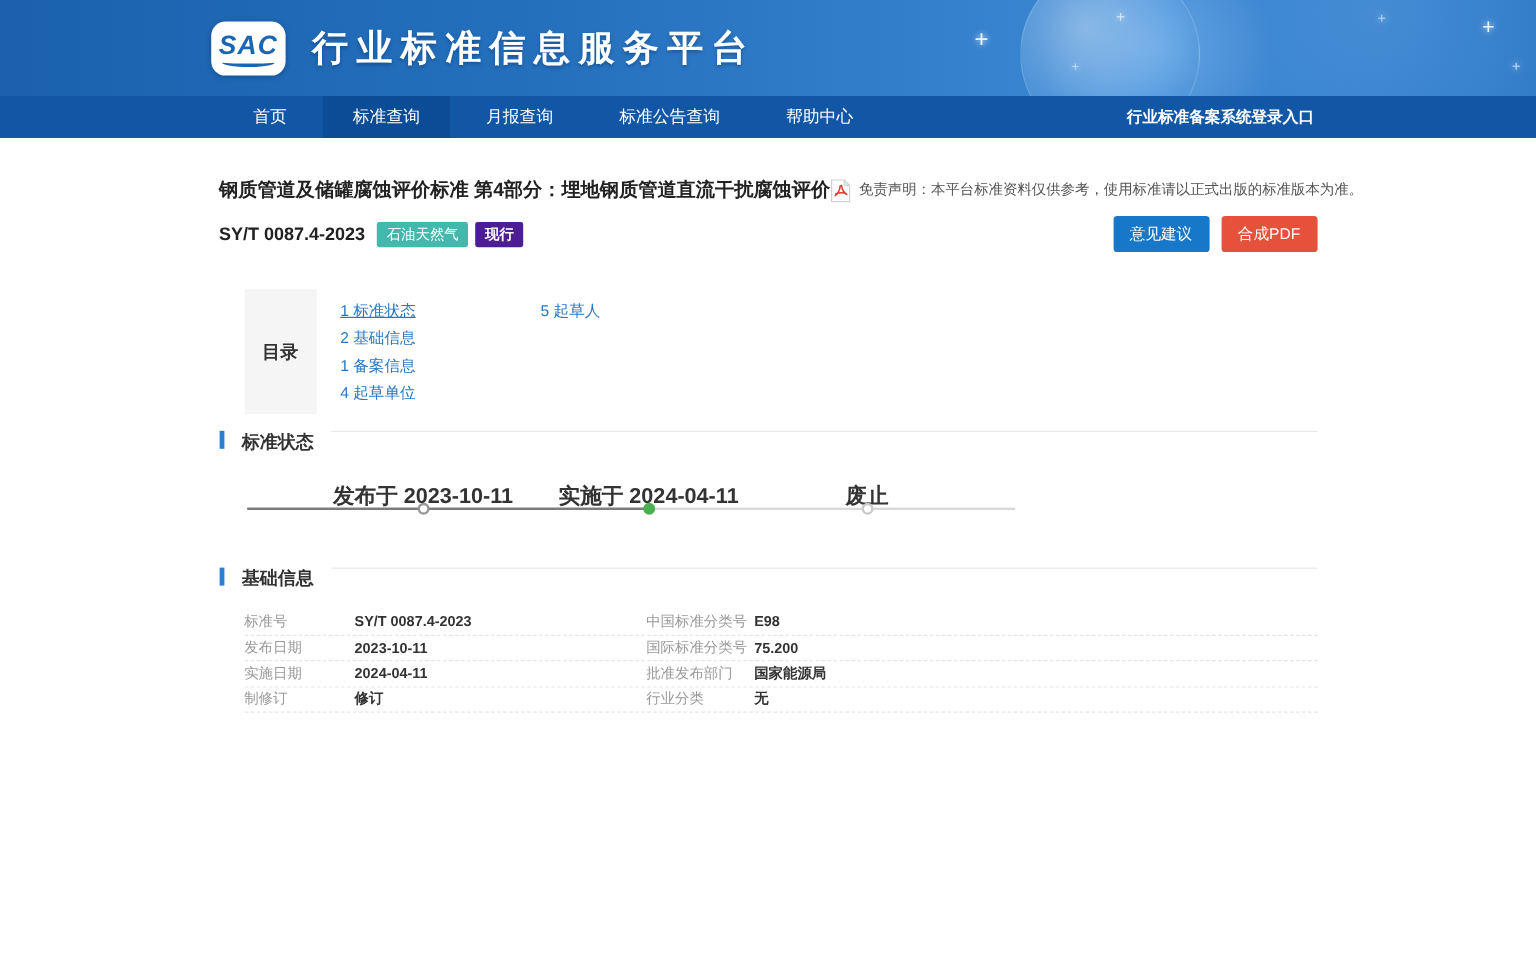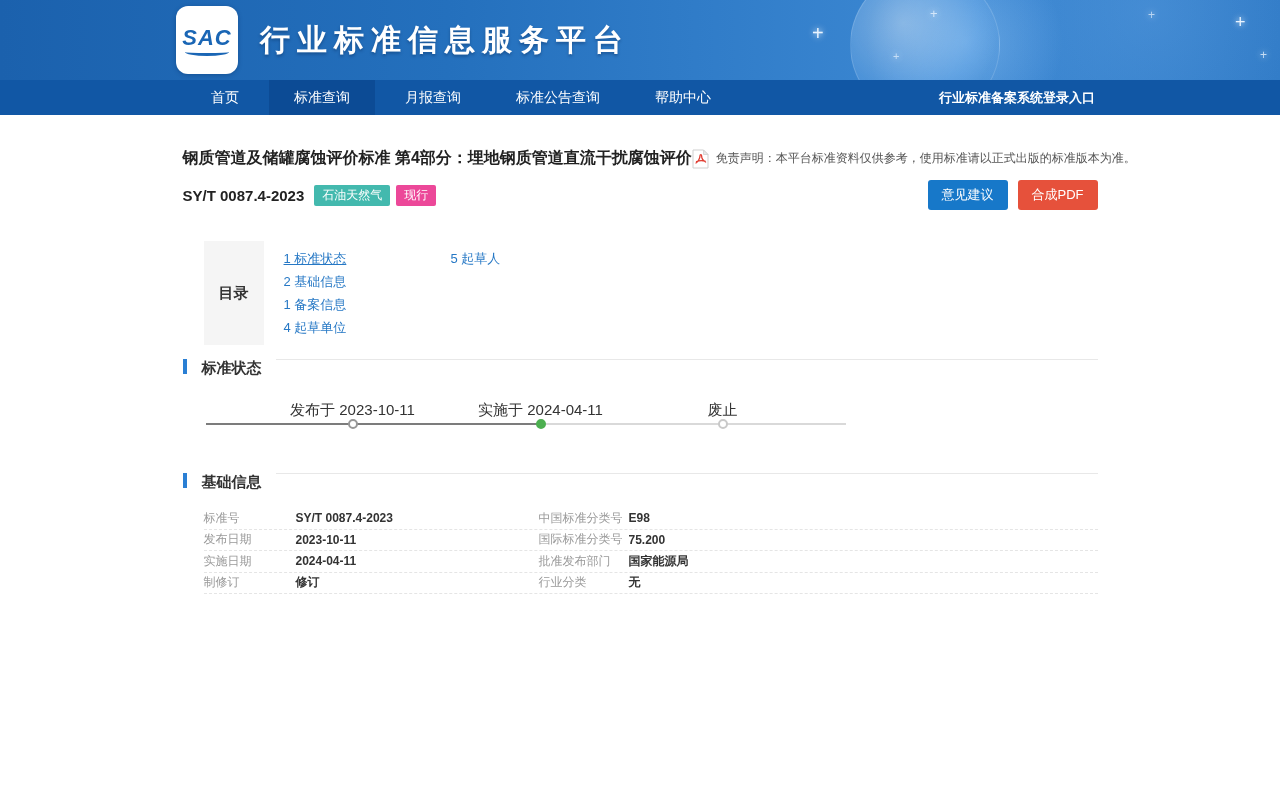--- a/index.html
+++ b/index.html
@@ -12,21 +12,21 @@
   
   .site-header {
     height: 80px; position: relative; overflow: hidden;
     background:
       radial-gradient(circle 130px at 965px 42px, rgba(170,215,255,0.40), rgba(150,200,255,0.10) 60%, rgba(0,0,0,0) 75%),
       radial-gradient(circle 260px at 1150px 10px, rgba(120,180,240,0.25), rgba(0,0,0,0) 70%),
       linear-gradient(90deg, #1b61ad 0%, #2470bd 35%, #3b87d2 72%, #2f7ac6 100%);
   }
   .header-inner { display:flex; align-items:center; height:100%; padding-left:176px; position:relative; z-index:2; }
   .logo {
-    width: 62px; height: 68px; background:#fff; border-radius: 12px;
+    width: 62px; height: 45px; background:#fff; border-radius: 12px;
     display:flex; flex-direction:column; align-items:center; justify-content:center;
     box-shadow: 0 1px 4px rgba(0,40,90,0.35);
   }
   .logo-text { font-style: italic; font-weight: bold; font-size: 22px; color:#1a66b5; letter-spacing:1px; }
   .logo-swoosh { width:44px; height:8px; border-bottom:3px solid #1a66b5; border-radius:50%; margin-top:-3px; }
   .site-title {
     margin-left: 22px; color:#fff; font-size: 30px; font-weight: bold; letter-spacing: 7px;
     text-shadow: 0 2px 3px rgba(0,30,70,0.35); white-space: nowrap;
   }
   .globe {
@@ -52,21 +52,21 @@
   .title-row { margin-top: 33px; display:flex; justify-content:space-between; align-items:center; }
   .doc-title { font-size:16px; font-weight:bold; color:#222; white-space:nowrap; }
   .disclaimer { display:flex; align-items:center; gap:7px; }
   .pdf-icon { display:inline-block; line-height:0; }
   .disclaimer-text { font-size:12px; color:#555; white-space:nowrap; }
 
   .meta-row { margin-top: 11px; display:flex; align-items:center; }
   .std-no { font-size:15px; font-weight:bold; color:#222; margin-right:10px; }
   .badge { font-size:12px; color:#fff; border-radius:2px; padding:2px 8px; margin-right:6px; white-space:nowrap; }
   .badge-teal { background:#43b9ae; }
-  .badge-blue { background:#ec4899; }
+  .badge-blue { background:#4c1d95;font-weight:bold; }
   .meta-spacer { flex:1; }
   .btn { border:none; color:#fff; font-size:13px; padding:6px 14px; border-radius:3px; cursor:pointer; margin-left:10px; font-family:inherit; }
   .btn-blue { background:#1778c9; }
   .btn-red { background:#e6513b; }
 
   
   .toc { margin-top: 31px; margin-left: 21px; display:flex; }
   .toc-label {
     width:60px; min-height:104px; background:#f5f5f5; display:flex; align-items:center; justify-content:center;
     font-size:15px; font-weight:bold; color:#333;
@@ -81,21 +81,21 @@
   .section-info { margin-top: 30px; }
   .sec-header { display:flex; align-items:flex-start; }
   .sec-marker { width:4px; height:15px; background:#2a7fd4; }
   .sec-title { font-size:15px; font-weight:bold; color:#333; margin-left:15px; white-space:nowrap; }
   .sec-line { flex:1; height:1px; background:#e8e8e8; margin-left:14px; }
 
   
   .timeline { position:relative; height:42px; margin-top:23px; }
   .tl-label {
     position:absolute; top:0; transform:translateX(-50%);
-    font-size:15px; font-weight:normal; color:#333; white-space:nowrap;
+    font-size:18px; font-weight:bold; color:#333; white-space:nowrap;
   }
   .tl-base { position:absolute; top:22px; left:23px; width:640px; height:2px; background:#d9d9d9; }
   .tl-progress { position:absolute; top:22px; left:23px; width:335px; height:2px; background:#7c7c7c; }
   .tl-dot { position:absolute; top:18px; width:10px; height:10px; border-radius:50%; background:#fff; }
   .tl-dot.open-dark { border:2px solid #979797; }
   .tl-dot.green { background:#4caf50; border:2px solid #4caf50; }
   .tl-dot.open-light { border:2px solid #c9c9c9; }
 
   
   .info-table { margin-top:16px; margin-left:21px; }

